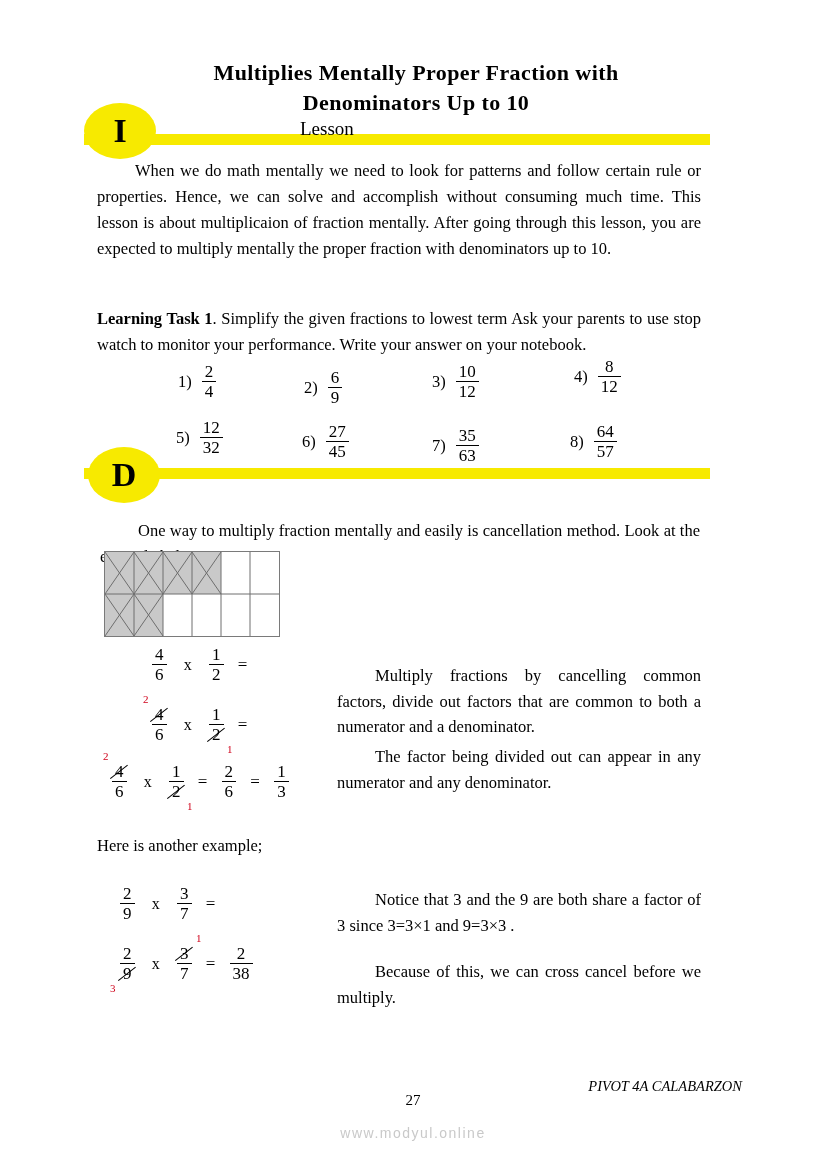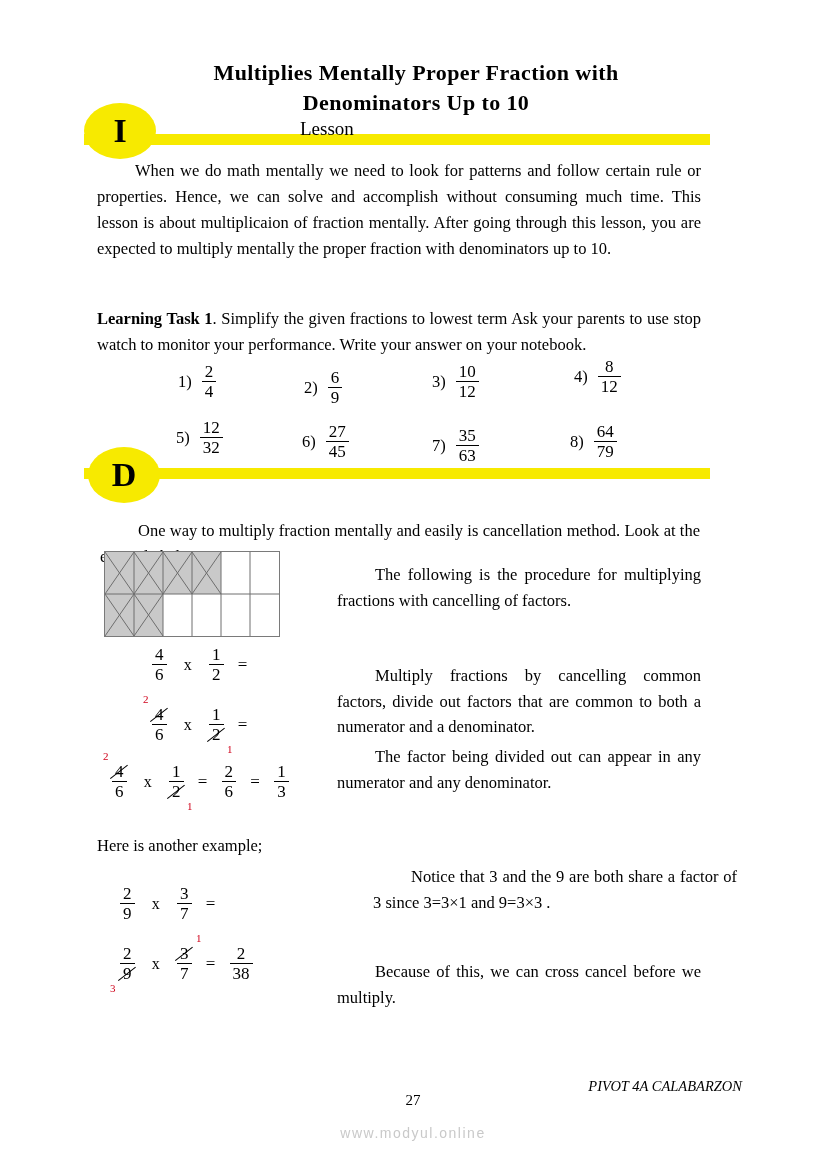--- a/index.html
+++ b/index.html
@@ -237,21 +237,21 @@
   <div class="item" style="left:176px; top:418px;">
     <span class="lbl">5)</span><span class="frac"><span class="num">12</span><span class="den">32</span></span>
   </div>
   <div class="item" style="left:302px; top:422px;">
     <span class="lbl">6)</span><span class="frac"><span class="num">27</span><span class="den">45</span></span>
   </div>
   <div class="item" style="left:432px; top:426px;">
     <span class="lbl">7)</span><span class="frac"><span class="num">35</span><span class="den">63</span></span>
   </div>
   <div class="item" style="left:570px; top:422px;">
-    <span class="lbl">8)</span><span class="frac"><span class="num">64</span><span class="den">79</span></span>
+    <span class="lbl">8)</span><span class="frac"><span class="num">64</span><span class="den">57</span></span>
   </div>
 
   <div class="yellow-bar" style="left:84px; top:468px; width:626px;"></div>
   <div class="badge" style="left:88px; top:447px;">
     <span>D</span>
   </div>
 
   <div class="para" style="left:100px; top:494px; width:600px;margin-top:24px;">
     <span class="indent"></span><span>One way to multiply fraction mentally and easily is cancellation method.  Look at the example below.</span>
   </div>
@@ -328,23 +328,20 @@
         <span class="slash"></span>
         <span class="sub-red">1</span>
       </span>
     </span>
     <span class="eq">=</span>
     <span class="frac"><span class="num">2</span><span class="den">6</span></span>
     <span class="eq">=</span>
     <span class="frac"><span class="num">1</span><span class="den">3</span></span>
   </div>
 
-  <div class="rcol" style="top:562px;">
-    <span class="indent"></span><span>The following is the procedure for multiplying fractions with cancelling of factors.</span>
-  </div>
   <div class="rcol" style="top:643px;margin-top:20px;">
     <span class="indent"></span><span>Multiply fractions by cancelling common factors, divide out factors that are common to both a numerator and a denominator.</span>
   </div>
   <div class="rcol" style="top:744px;">
     <span class="indent"></span><span>The factor being divided out can appear in any numerator and any denominator.</span>
   </div>
 
   <div class="para" style="left:97px; top:833px; width:350px;">
     <span>Here is another example;</span>
   </div>
@@ -371,21 +368,21 @@
         <span>3</span>
         <span class="slash"></span>
         <span class="sub-red" style="bottom:auto; top:-12px; right:-10px;">1</span>
       </span>
       <span class="den">7</span>
     </span>
     <span class="eq">=</span>
     <span class="frac"><span class="num">2</span><span class="den">38</span></span>
   </div>
 
-  <div class="rcol" style="top:864px;margin-left:36px;">
+  <div class="rcol" style="top:887px;">
     <span class="indent"></span><span>Notice that   3 and the 9 are both share a factor of 3 since 3=3×1 and 9=3×3 .</span>
   </div>
   <div class="rcol" style="top:959px;">
     <span class="indent"></span><span>Because of this, we can cross cancel before we multiply.</span>
   </div>
 
   <div class="footer-right">PIVOT 4A CALABARZON</div>
   <div class="page-num">27</div>
   <div class="watermark">www.modyul.online</div>
 

